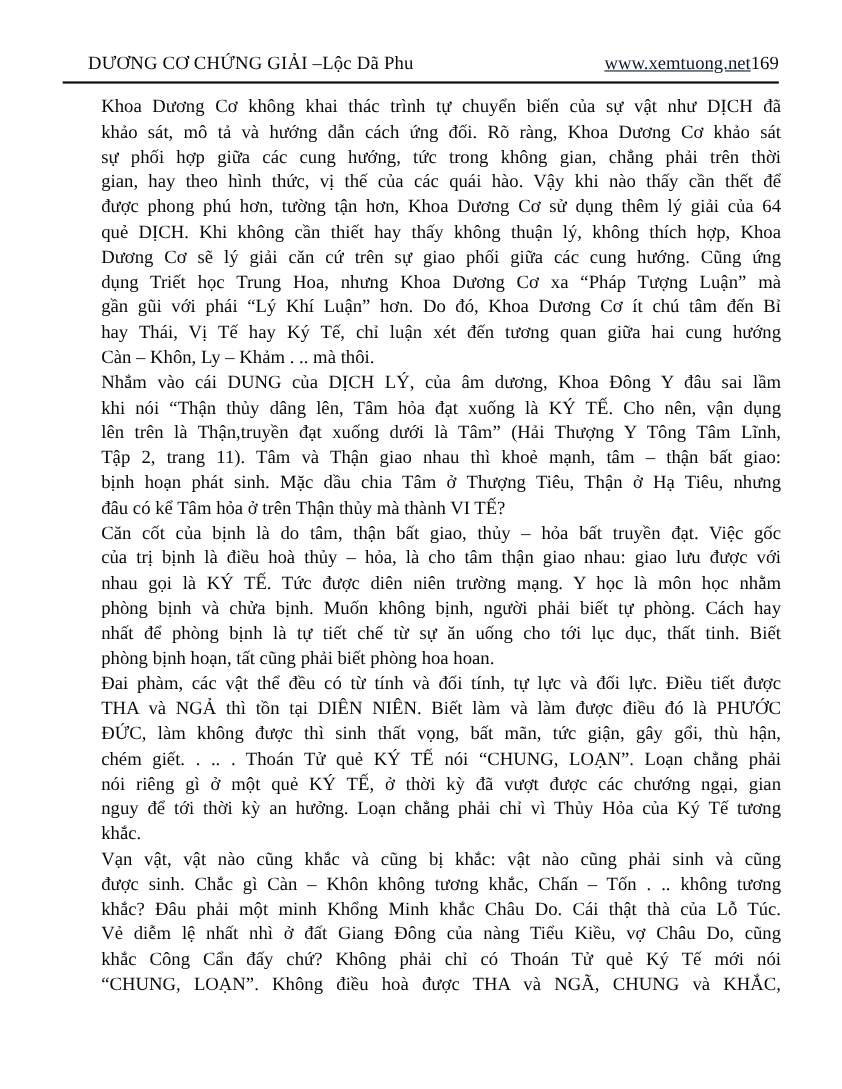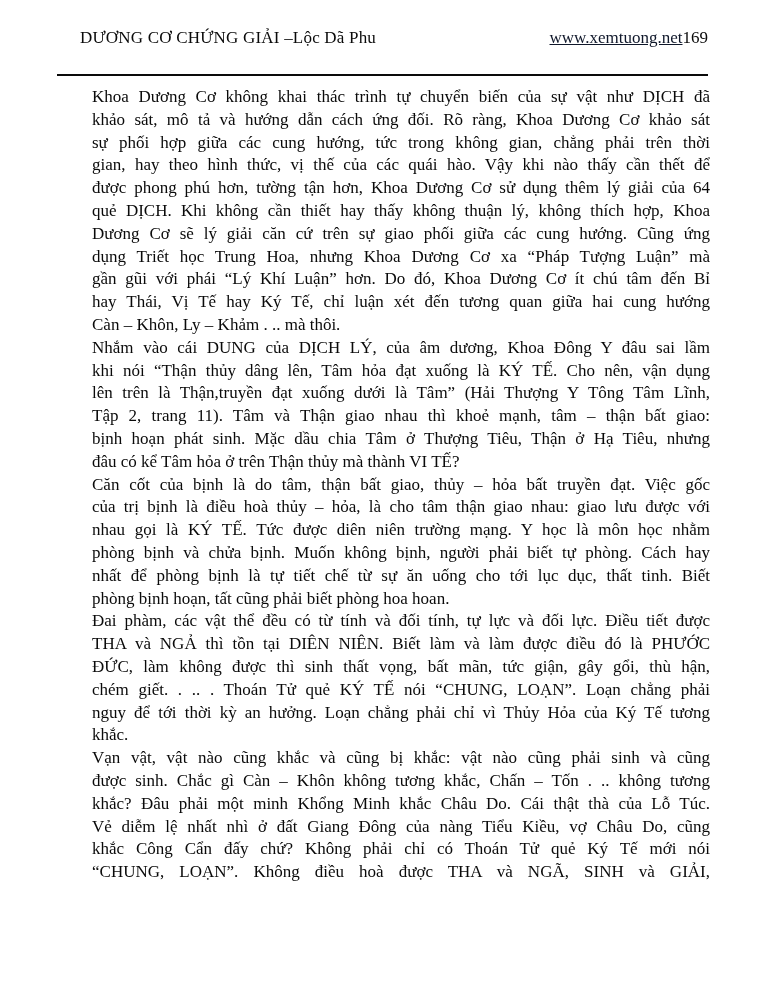--- a/index.html
+++ b/index.html
@@ -7,21 +7,21 @@
     position: relative;
     width: 765px;
     height: 990px;
     background: #ffffff;
     font-family: "Liberation Serif", "DejaVu Serif", serif;
     color: #0a0a0a;
     overflow: hidden;
   }
   .header {
     position: absolute;
-    top: 28px;
+    top: 48px;
     left: 80px;
     width: 628px;
     display: flex;
     align-items: center;
     font-size: 17px;
     white-space: nowrap;
   }
   .header .title { flex: 1 1 auto; letter-spacing: 0.2px; }
   .header .site-link {
     color: #2d2bd0;
@@ -87,22 +87,23 @@
       <div class="line">Căn cốt của bịnh là do tâm, thận bất giao, thủy – hỏa bất truyền đạt. Việc gốc</div>
       <div class="line">của trị bịnh là điều hoà thủy – hỏa, là cho tâm thận giao nhau: giao lưu được với</div>
       <div class="line">nhau gọi là KÝ TẾ. Tức được diên niên trường mạng. Y học là môn học nhằm</div>
       <div class="line">phòng bịnh và chửa bịnh. Muốn không bịnh, người phải biết tự phòng. Cách hay</div>
       <div class="line">nhất để phòng bịnh là tự tiết chế từ sự ăn uống cho tới lục dục, thất tinh. Biết</div>
       <div class="line final">phòng bịnh hoạn, tất cũng phải biết phòng hoa hoan.</div>
       <div class="line">Đai phàm, các vật thể đều có từ tính và đối tính, tự lực và đối lực. Điều tiết được</div>
       <div class="line">THA và NGẢ thì tồn tại DIÊN NIÊN. Biết làm và làm được điều đó là PHƯỚC</div>
       <div class="line">ĐỨC, làm không được thì sinh thất vọng, bất mãn, tức giận, gây gổi, thù hận,</div>
       <div class="line">chém giết. . .. . Thoán Tử quẻ KÝ TẾ nói “CHUNG, LOẠN”. Loạn chẳng phải</div>
+      <div class="line">nói riêng gì ở một quẻ KÝ TẾ, ở thời kỳ đã vượt được các chướng ngại, gian</div>
       <div class="line">nguy để tới thời kỳ an hưởng. Loạn chẳng phải chỉ vì Thủy Hỏa của Ký Tế tương</div>
       <div class="line final">khắc.</div>
       <div class="line">Vạn vật, vật nào cũng khắc và cũng bị khắc: vật nào cũng phải sinh và cũng</div>
       <div class="line">được sinh. Chắc gì Càn – Khôn không tương khắc, Chấn – Tốn . .. không tương</div>
       <div class="line">khắc? Đâu phải một minh Khổng Minh khắc Châu Do. Cái thật thà của Lỗ Túc.</div>
       <div class="line">Vẻ diễm lệ nhất nhì ở đất Giang Đông của nàng Tiểu Kiều, vợ Châu Do, cũng</div>
       <div class="line">khắc Công Cẩn đấy chứ? Không phải chỉ có Thoán Tử quẻ Ký Tế mới nói</div>
-      <div class="line">“CHUNG, LOẠN”. Không điều hoà được THA và NGÃ, SINH và GIẢI,</div>
+      <div class="line">“CHUNG, LOẠN”. Không điều hoà được THA và NGÃ, CHUNG và KHẮC,</div>
     </div>
 </div>
 
 </body></html>

